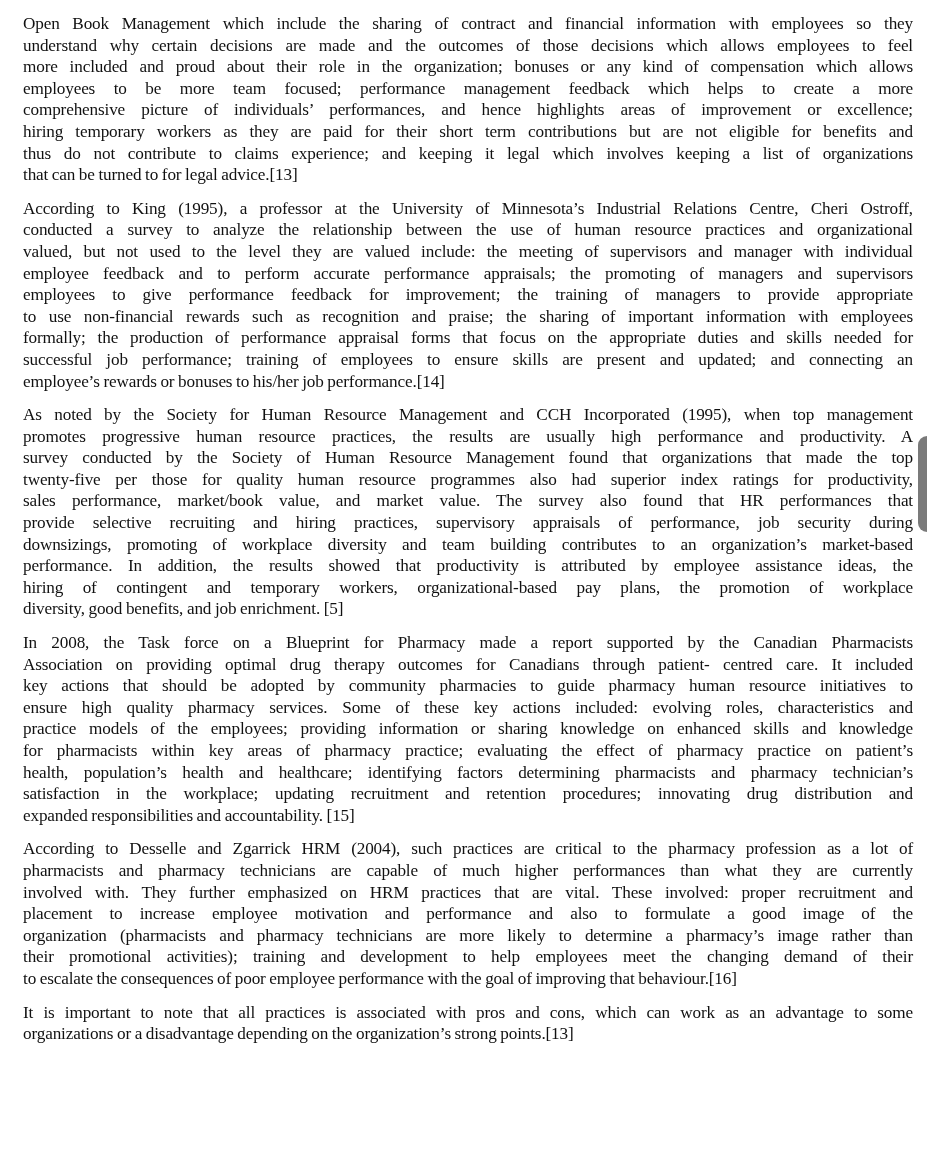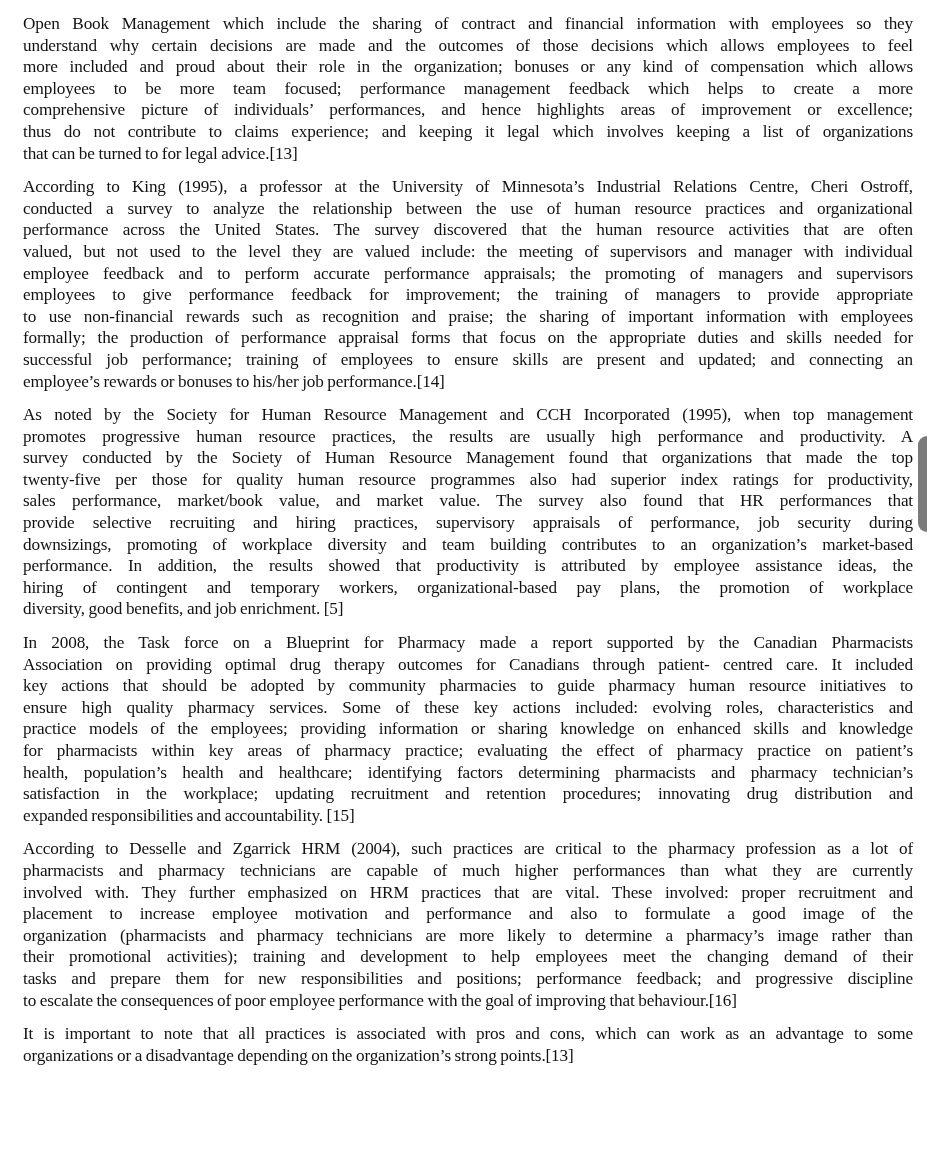--- a/index.html
+++ b/index.html
@@ -52,28 +52,28 @@
 <body>
 
 <div class="page">
 
   <p class="para">
     <span class="line">Open Book Management which include the sharing of contract and financial information with employees so they</span>
     <span class="line">understand why certain decisions are made and the outcomes of those decisions which allows employees to feel</span>
     <span class="line">more included and proud about their role in the organization; bonuses or any kind of compensation which allows</span>
     <span class="line">employees to be more team focused; performance management feedback which helps to create a more</span>
     <span class="line">comprehensive picture of individuals’ performances, and hence highlights areas of improvement or excellence;</span>
+    <span class="line">hiring temporary workers as they are paid for their short term contributions but are not eligible for benefits and</span>
     <span class="line">thus do not contribute to claims experience; and keeping it legal which involves keeping a list of organizations</span>
     <span class="line last">that can be turned to for legal advice.[13]</span>
   </p>
 
   <p class="para">
     <span class="line">According to King (1995), a professor at the University of Minnesota’s Industrial Relations Centre, Cheri Ostroff,</span>
     <span class="line">conducted a survey to analyze the relationship between the use of human resource practices and organizational</span>
-    <span class="line">performance across the United States. The survey discovered that the human resource activities that are often</span>
     <span class="line">valued, but not used to the level they are valued include: the meeting of supervisors and manager with individual</span>
     <span class="line">employee feedback and to perform accurate performance appraisals; the promoting of managers and supervisors</span>
     <span class="line">employees to give performance feedback for improvement; the training of managers to provide appropriate</span>
     <span class="line">to use non-financial rewards such as recognition and praise; the sharing of important information with employees</span>
     <span class="line">formally; the production of performance appraisal forms that focus on the appropriate duties and skills needed for</span>
     <span class="line">successful job performance; training  of employees to ensure skills are present and updated; and connecting an</span>
     <span class="line last">employee’s rewards or bonuses to his/her job performance.[14]</span>
   </p>
 
   <p class="para">
@@ -101,21 +101,20 @@
     <span class="line last">expanded responsibilities and accountability. [15]</span>
   </p>
 
   <p class="para">
     <span class="line">According to Desselle and Zgarrick HRM (2004), such practices are critical to the pharmacy profession as a lot of</span>
     <span class="line">pharmacists and pharmacy technicians are capable of much higher performances than what they are currently</span>
     <span class="line">involved with. They further emphasized on HRM practices that are vital. These involved: proper recruitment and</span>
     <span class="line">placement to increase employee motivation and performance and also to formulate a good image of the</span>
     <span class="line">organization (pharmacists and pharmacy technicians are more likely to determine a pharmacy’s image rather than</span>
     <span class="line">their promotional activities); training and development to help employees meet the changing demand of their</span>
-    <span class="line">tasks and prepare them for new responsibilities and positions; performance feedback; and progressive discipline</span>
     <span class="line last">to escalate the consequences of poor employee performance with the goal of improving that behaviour.[16]</span>
   </p>
 
   <p class="para">
     <span class="line">It is important to note that all practices is associated with pros and cons, which can work as an advantage to some</span>
     <span class="line last">organizations or a disadvantage depending on the organization’s strong points.[13]</span>
   </p>
 
 </div>
 

